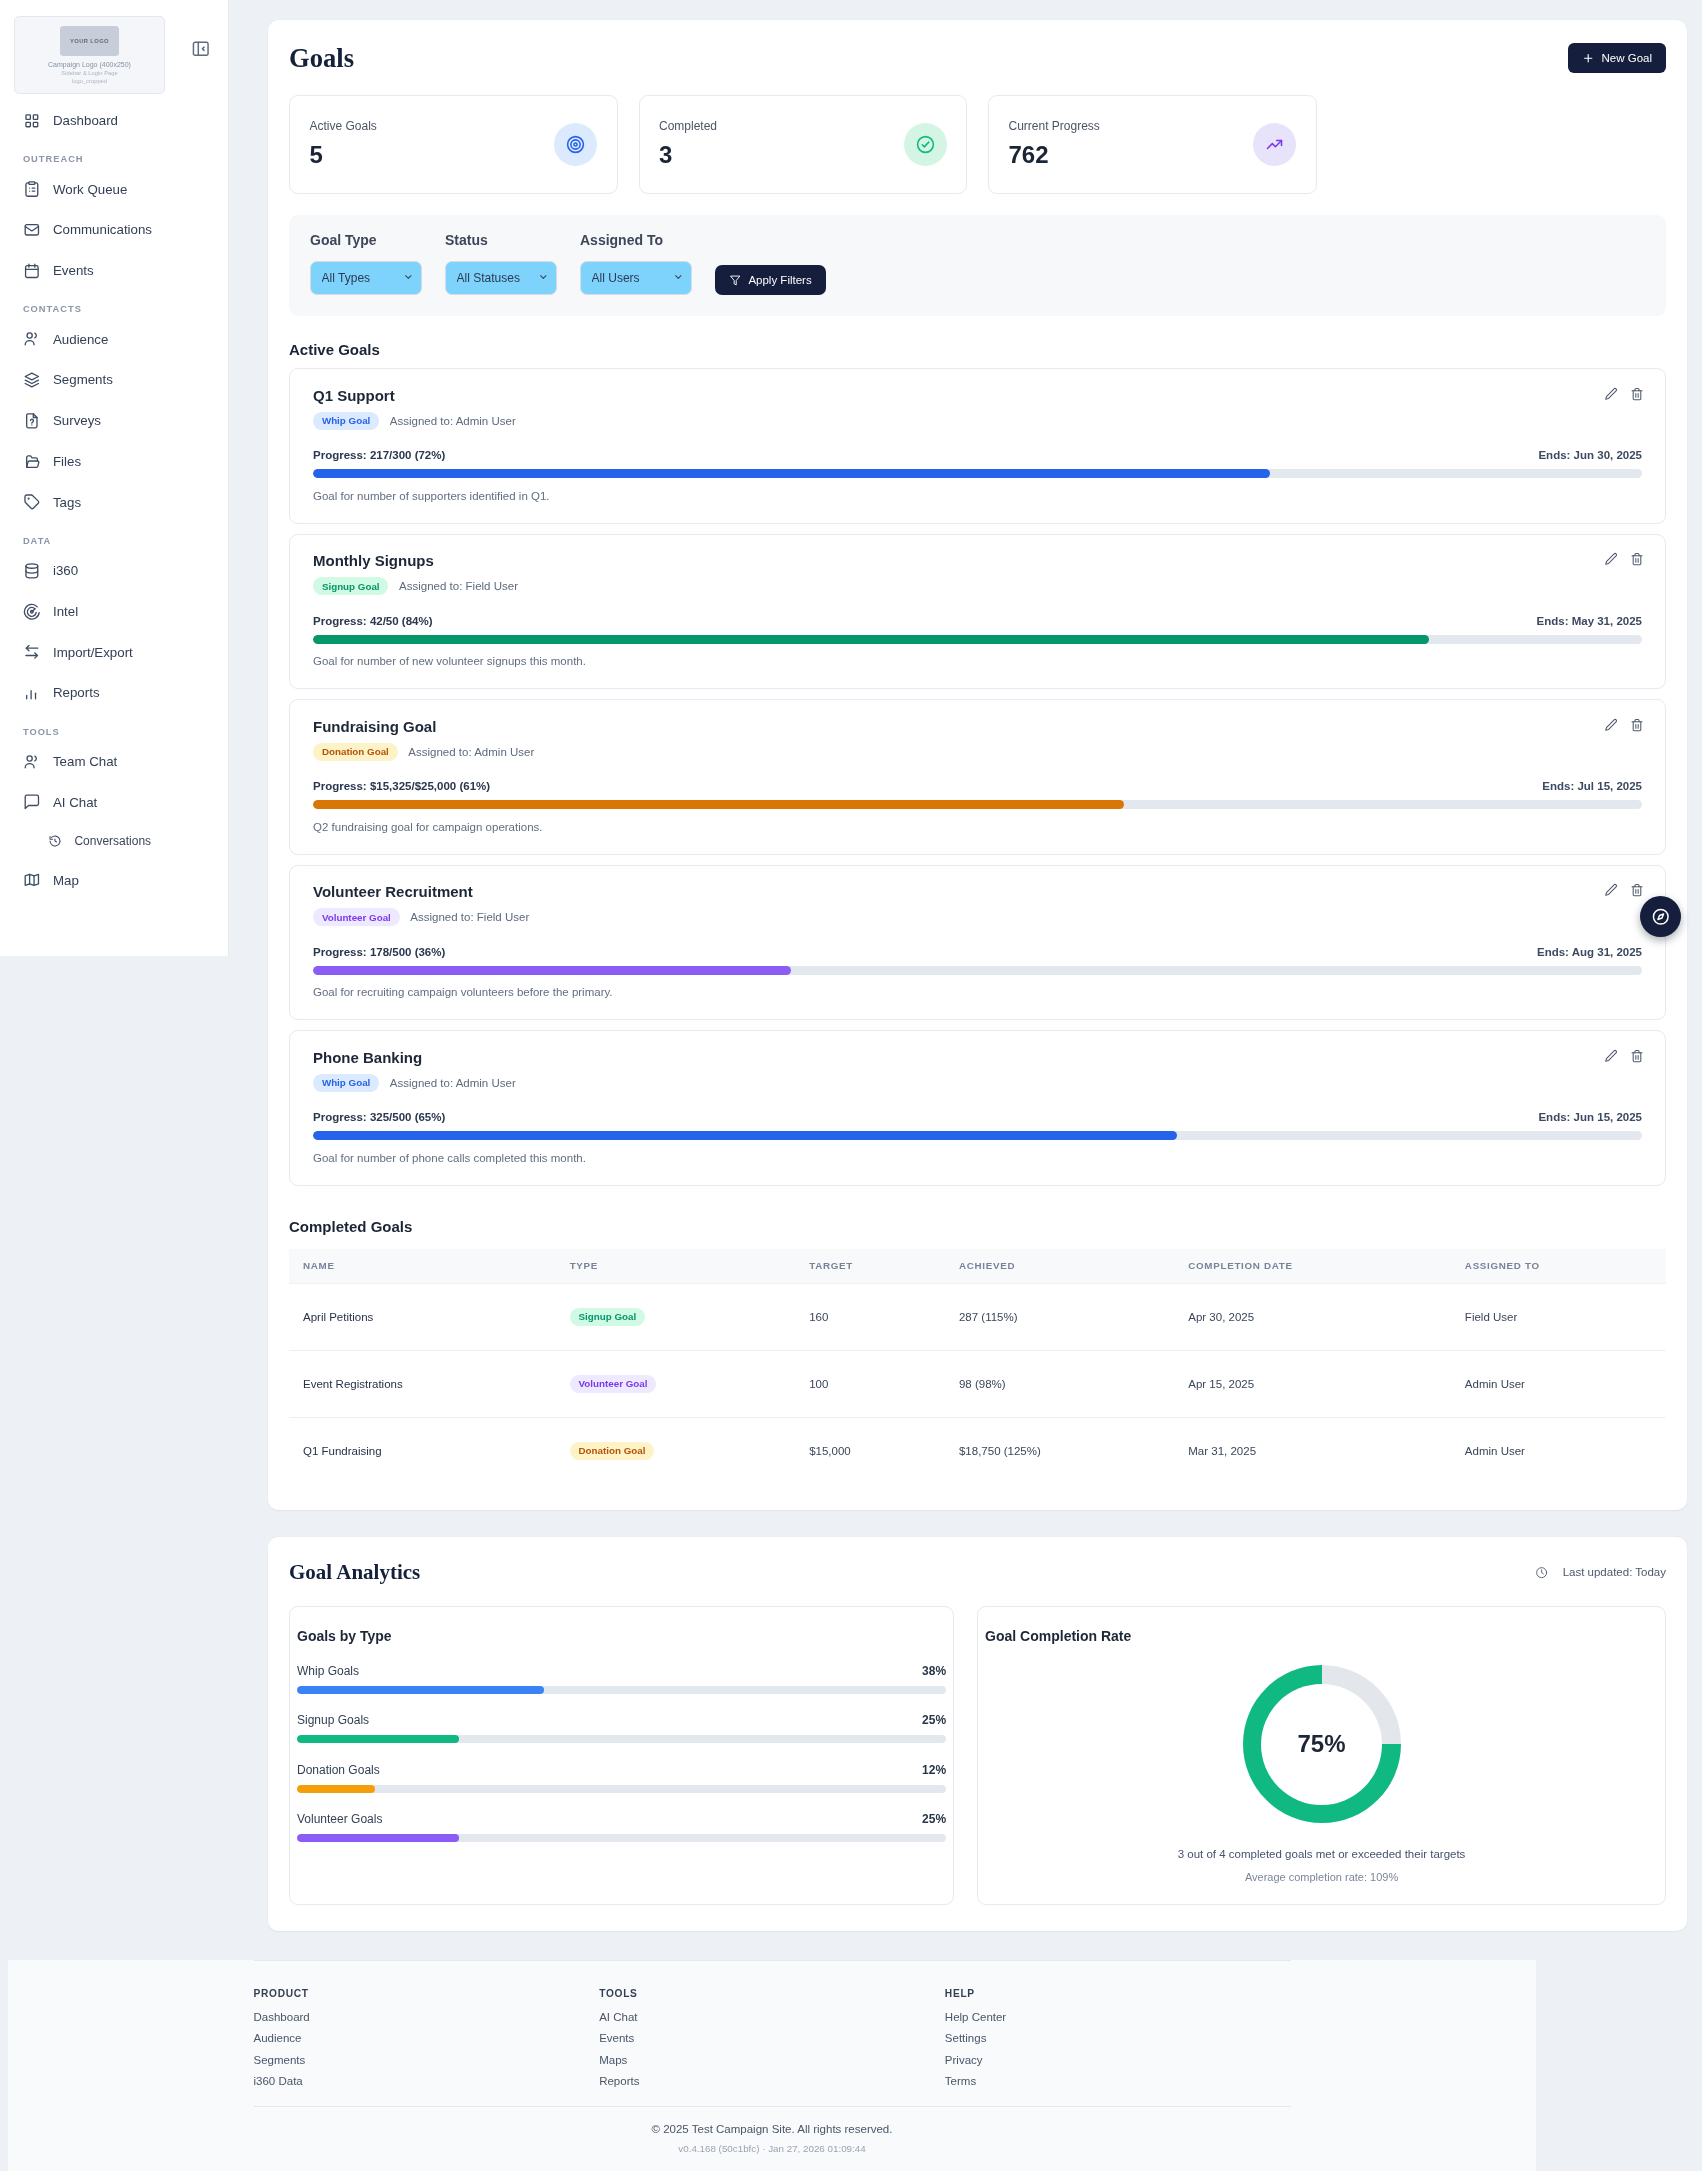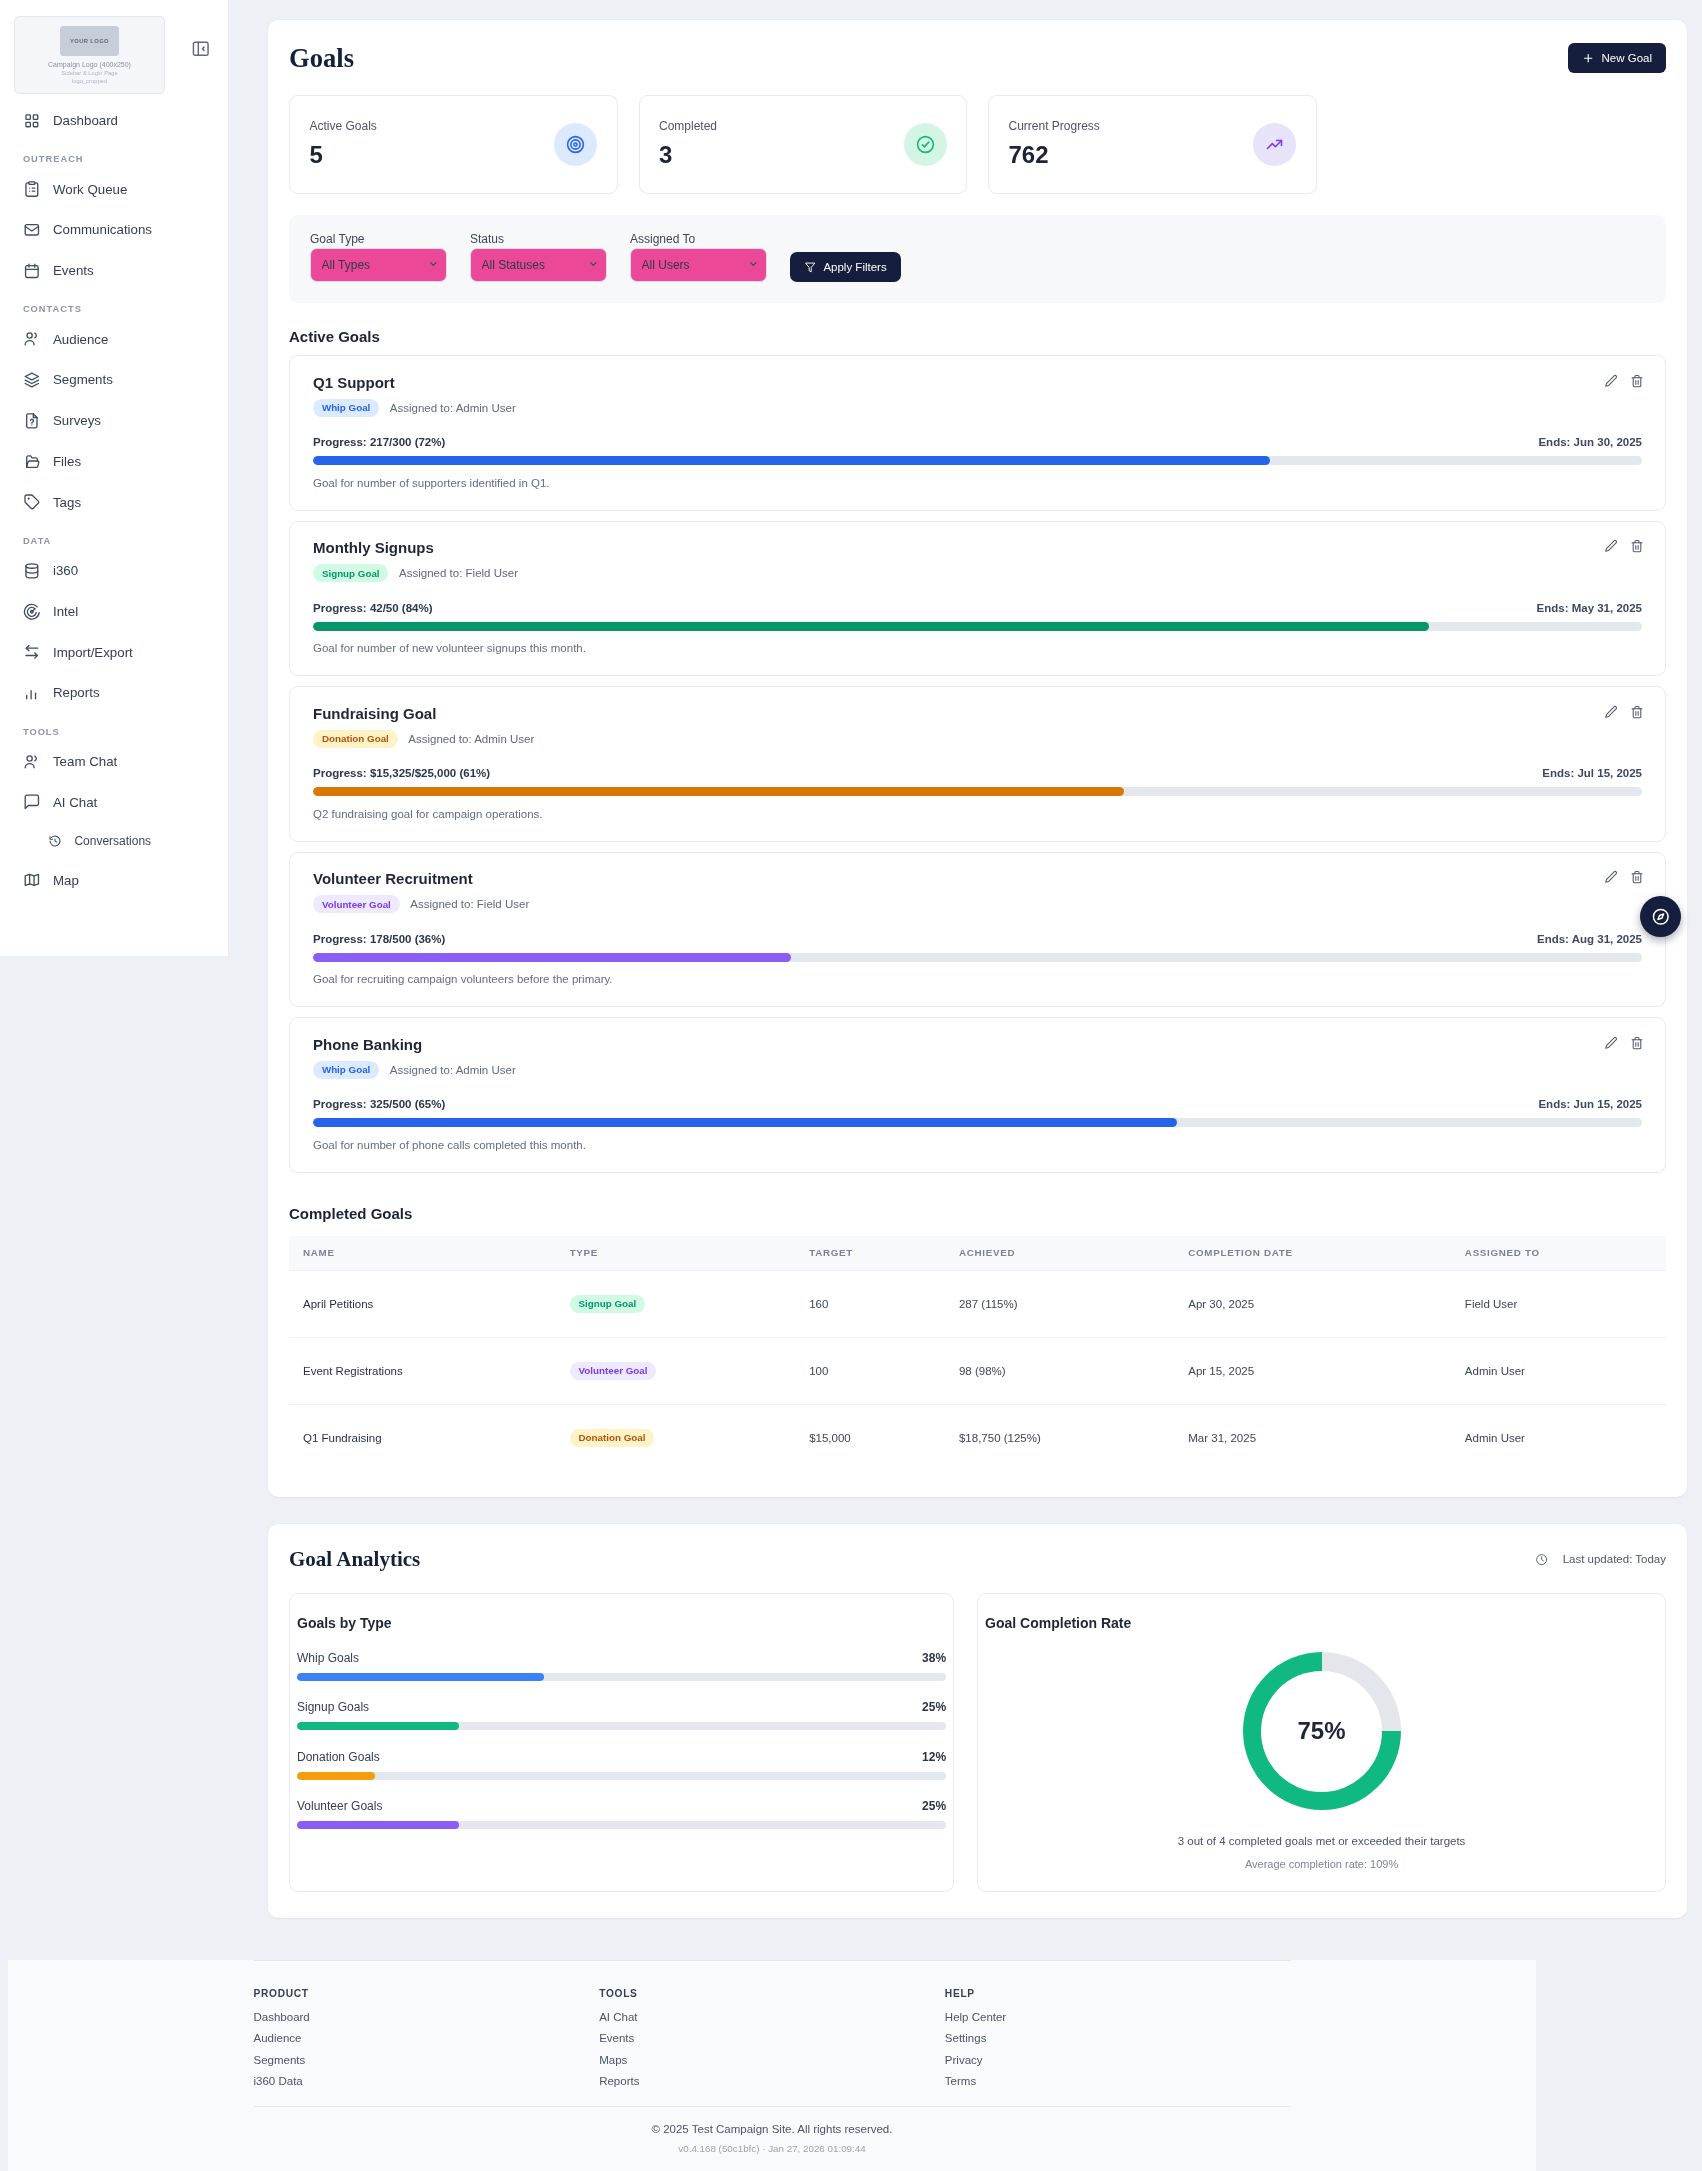--- a/index.html
+++ b/index.html
@@ -42,25 +42,25 @@
   .stats{display:grid;grid-template-columns:repeat(4,1fr);gap:21px;margin-top:21px}
   .stat{border:0.9px solid #e6eaf0;border-radius:8.9px;padding:17.7px 19.5px;display:flex;
         justify-content:space-between;align-items:center;height:99px}
   .stat-label{font-size:12px;color:#4b5565}
   .stat-value{font-size:24px;font-weight:700;color:#1b2536;margin-top:8.9px}
   .stat-icon{width:43px;height:43px;border-radius:50%;display:flex;align-items:center;justify-content:center}
   .stat-icon .icon{width:21px;height:21px}
 
   .filters{background:#f7f8fa;border-radius:8.9px;margin-top:21px;padding:17.7px 21px 21px;
            display:flex;gap:23px;align-items:flex-end}
-  .filter-group .flabel{display:block;font-size:12px;font-weight:400;color:#3c4758;margin-bottom:2px}
+  .filter-group .flabel{display:block;font-size:14px;font-weight:700;color:#3c4758;margin-bottom:13px}
   .select-wrap{position:relative}
-  select{appearance:none;-webkit-appearance:none;background:#ec4899;border:0.9px solid #d7dce4;
+  select{appearance:none;-webkit-appearance:none;background:#7dd3fc;border:0.9px solid #d7dce4;
          border-radius:7px;padding:8.9px 30px 8.9px 10.6px;font-size:12px;color:#2e3950;
-         font-family:inherit;width:137px;cursor:pointer}
+         font-family:inherit;width:112px;cursor:pointer}
   .select-wrap .chev{position:absolute;right:8.9px;top:50%;transform:translateY(-50%);
                      width:10.6px;height:10.6px;color:#38445a;pointer-events:none}
 
   .section-heading{font-size:15px;font-weight:700;color:#1b2435;margin:25px 0 0}
 
   .goal-card{border:0.9px solid #e6eaf0;border-radius:8.9px;margin-top:10px;padding:17.7px 23px 21px;position:relative}
   .goal-title{font-size:15px;font-weight:700;color:#1d2737}
   .goal-meta{display:flex;align-items:center;gap:10.6px;margin-top:8px}
   .badge{font-size:9.8px;font-weight:700;padding:3.5px 8.9px;border-radius:8.9px;display:inline-block;white-space:nowrap}
   .badge.whip{background:#dbeafe;color:#2563eb}

